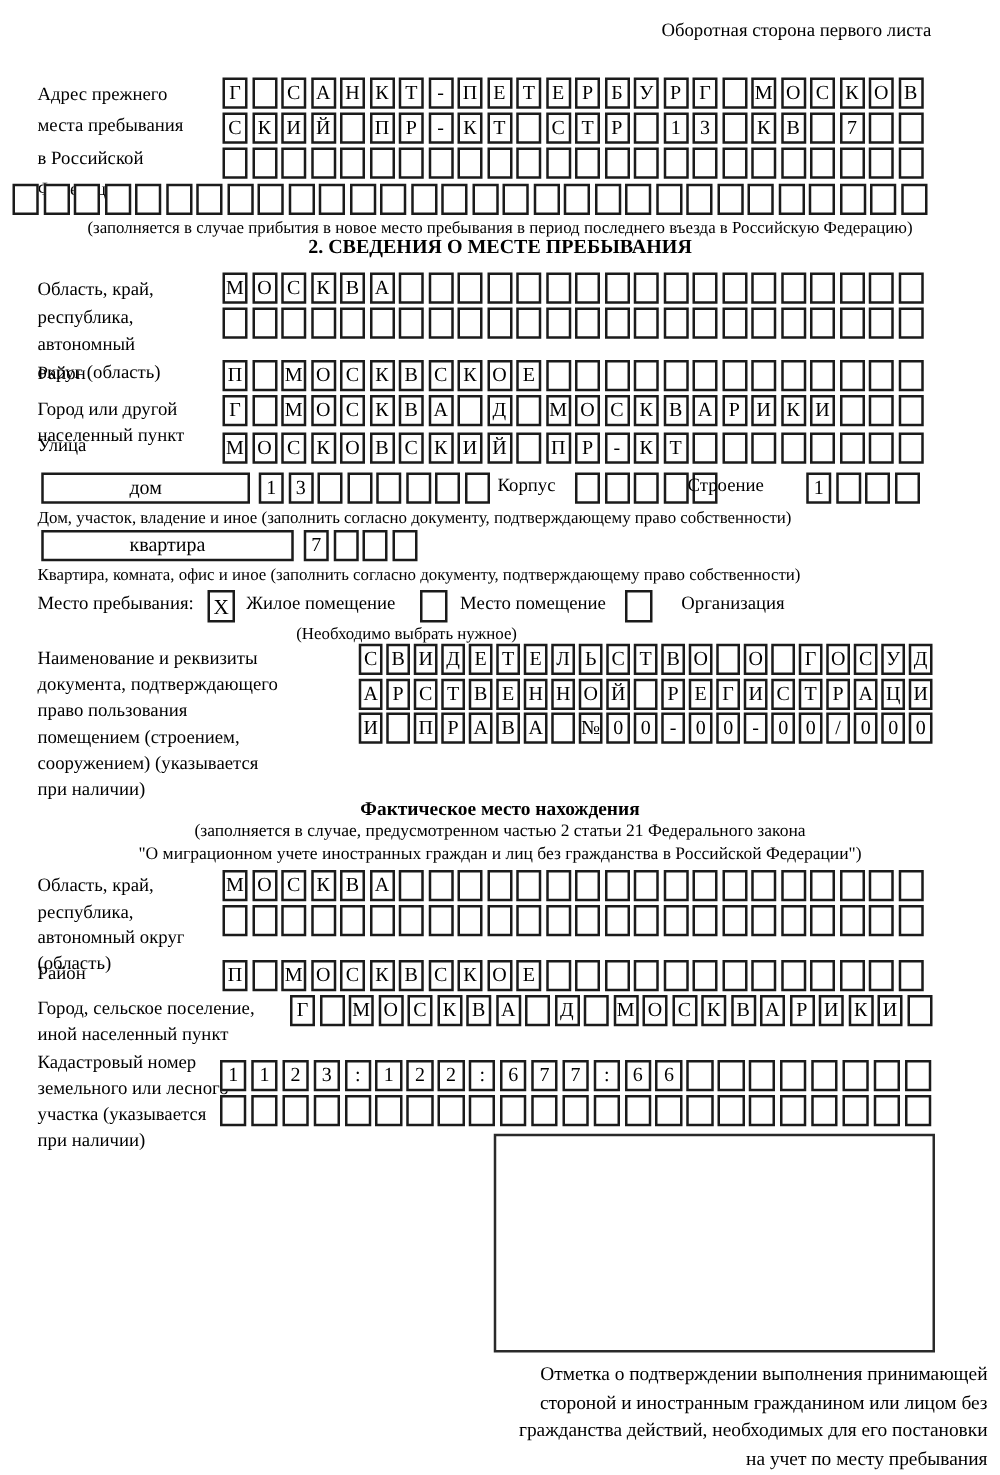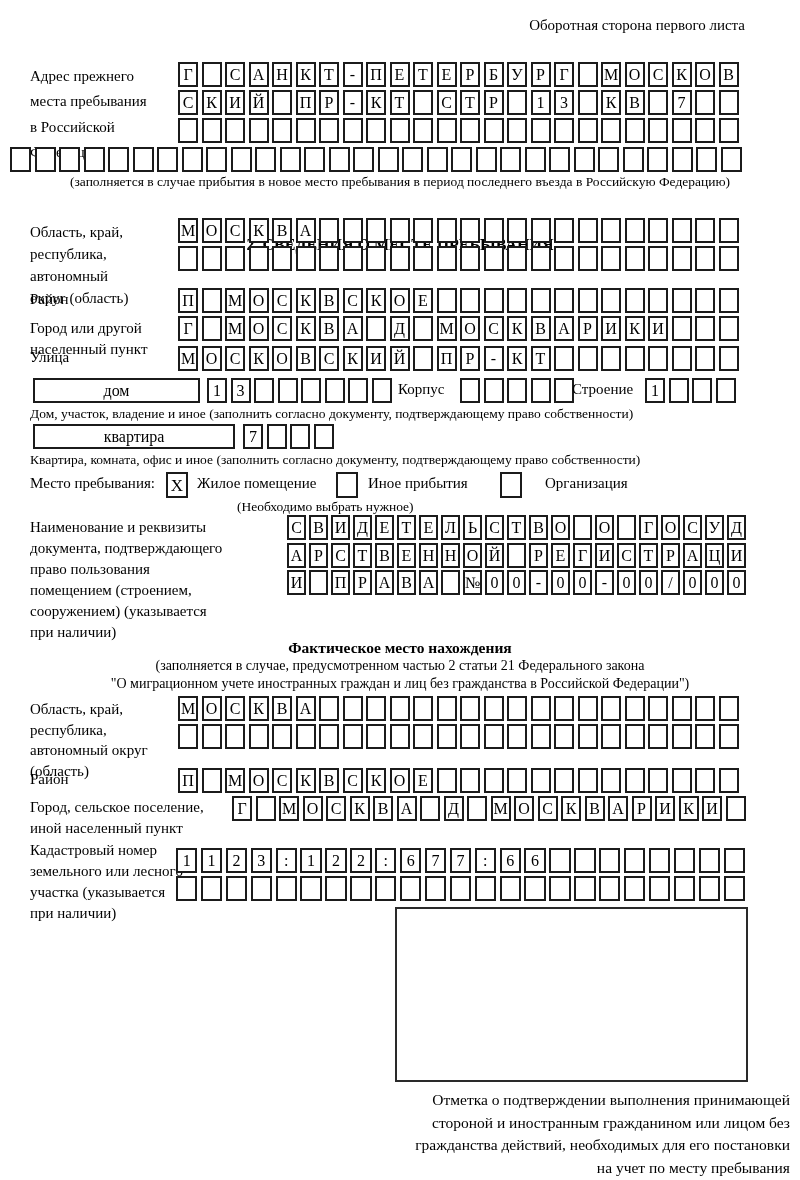--- a/index.html
+++ b/index.html
@@ -150,21 +150,21 @@
       <span class="cell"></span>
       <span class="cell"></span>
       <span class="cell"></span>
       <span class="cell"></span>
       <span class="cell"></span>
       <span class="cell"></span>
       <span class="cell"></span>
     </div>
   <div class="abs cap ctr" style="top:174px;">(заполняется в случае прибытия в новое место пребывания в период последнего въезда в Российскую Федерацию)</div>
 
-  <div class="abs ctr h-bold" style="top:189px;margin-top:47px;">2. СВЕДЕНИЯ О МЕСТЕ ПРЕБЫВАНИЯ</div>
+  <div class="abs ctr h-bold" style="top:189px;">2. СВЕДЕНИЯ О МЕСТЕ ПРЕБЫВАНИЯ</div>
 
   <div class="abs lbl lh22" style="left:30px;top:221px;width:150px;">Область, край,
 республика,
 автономный
 округ (область)</div>
   <div class="abs boxes b24" style="left:178px;top:218px;">
       <span class="cell">М</span>
       <span class="cell">О</span>
       <span class="cell">С</span>
       <span class="cell">К</span>
@@ -314,21 +314,21 @@
         <span class="cell"></span>
       </div>
     <div class="abs inline-lbl" style="left:398px;top:3px;">Корпус</div>
     <div class="abs boxes" style="left:460px;top:0;">
         <span class="cell"></span>
         <span class="cell"></span>
         <span class="cell"></span>
         <span class="cell"></span>
         <span class="cell"></span>
       </div>
-    <div class="abs inline-lbl" style="left:572px;top:3px;">Строение</div>
+    <div class="abs inline-lbl" style="left:550px;top:3px;">Строение</div>
     <div class="abs boxes" style="left:645px;top:0;">
         <span class="cell">1</span>
         <span class="cell"></span>
         <span class="cell"></span>
         <span class="cell"></span>
       </div>
   </div>
   <div class="abs cap" style="left:30px;top:406px;">Дом, участок, владение и иное (заполнить согласно документу, подтверждающему право собственности)</div>
 
   <div class="abs" style="left:0;top:424px;width:674px;height:26px;padding-left:29px;">
@@ -340,21 +340,21 @@
         <span class="cell"></span>
       </div>
   </div>
   <div class="abs cap" style="left:30px;top:452px;">Квартира, комната, офис и иное (заполнить согласно документу, подтверждающему право собственности)</div>
 
   <div class="abs" style="left:0;top:472px;width:800px;height:27px;text-decoration:underline;">
     <div class="abs inline-lbl" style="left:30px;top:3px;">Место пребывания:</div>
     <div class="abs cell cb" style="left:166px;top:0;">X</div>
     <div class="abs inline-lbl" style="left:197px;top:3px;">Жилое помещение</div>
     <div class="abs cell cb" style="left:336px;top:0;"></div>
-    <div class="abs inline-lbl" style="left:368px;top:3px;">Иное прибытия</div>
+    <div class="abs inline-lbl" style="left:368px;top:3px;">Место помещение</div>
     <div class="abs cell cb" style="left:500px;top:0;"></div>
     <div class="abs inline-lbl" style="left:545px;top:3px;">Организация</div>
   </div>
   <div class="abs cap" style="left:237px;top:499px;">(Необходимо выбрать нужное)</div>
 
   <div class="abs lbl lh21" style="left:30px;top:517px;width:255px;">Наименование и реквизиты
 документа, подтверждающего
 право пользования
 помещением (строением,
 сооружением) (указывается

